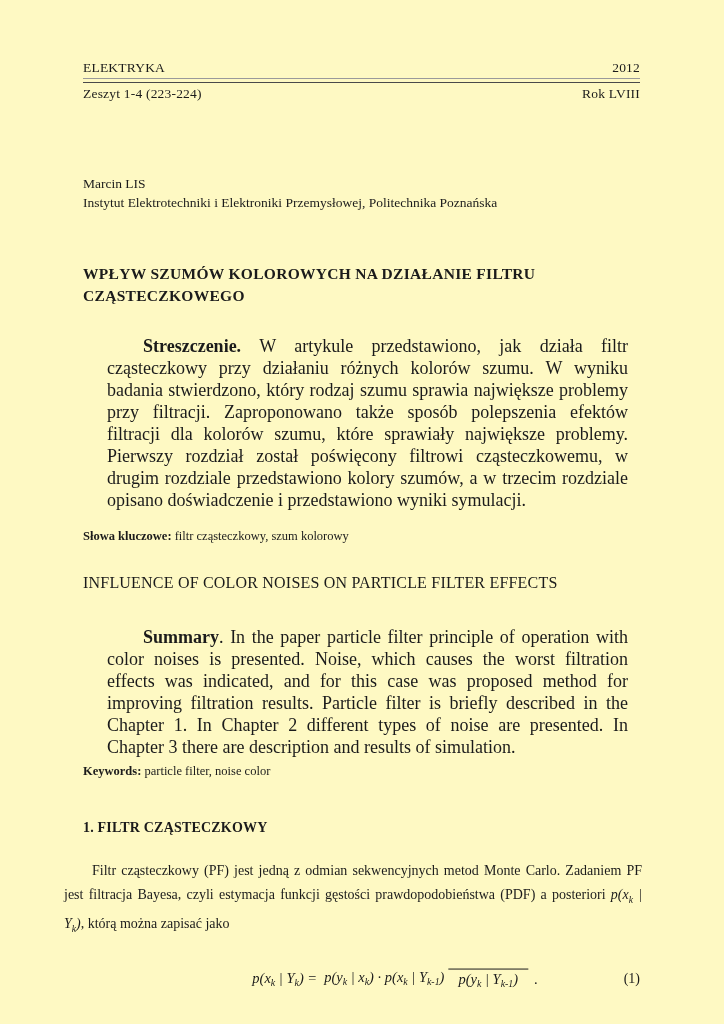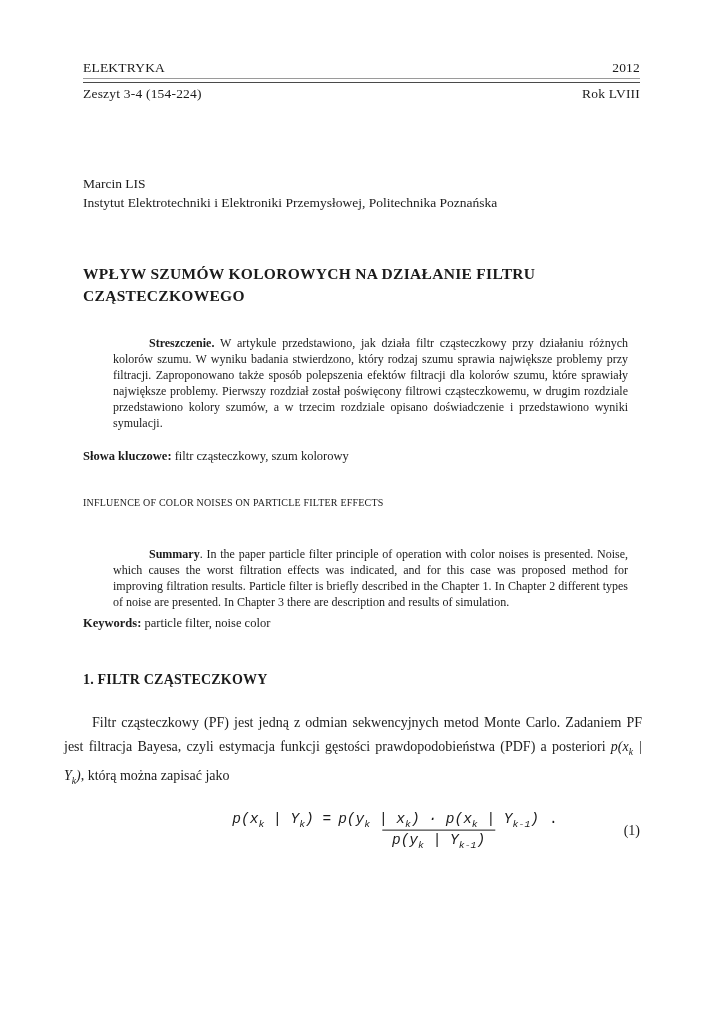--- a/index.html
+++ b/index.html
@@ -1,21 +1,21 @@
 <!DOCTYPE html>
 <html><head>
 <meta charset="utf-8">
 <style>
   html, body { margin: 0; padding: 0; background: #e8e8e8; }
   .page {
     position: relative;
     width: 724px;
     height: 1024px;
     margin: 0 auto;
-    background: #ffffff;
+    background: #fef9c3;
     color: #1b1b1b;
     font-family: "Liberation Serif", "DejaVu Serif", serif;
     box-sizing: border-box;
     padding: 60px 84px 0 83px;
     overflow: hidden;
   }
 
   
   .jheader-row {
     display: flex;
@@ -39,32 +39,32 @@
   
   .title-pl {
     margin-top: 51px;
     font-size: 15.5px;
     font-weight: bold;
     line-height: 22px;
     letter-spacing: 0.3px;
   }
   .title-en {
     margin-top: 29px;
-    font-size: 10px;
+    font-size: 16px;
     line-height: 20px;
     letter-spacing: 0.2px;
   }
 
   
   .abstract {
     margin-top: 28px;
-    margin-left: 30px;
+    margin-left: 24px;
     margin-right: 12px;
-    font-size: 12px;
-    line-height: 16px;
+    font-size: 18px;
+    line-height: 22px;
     text-align: justify;
     text-indent: 36px;
   }
   .abstract.en { margin-top: 33px; }
   .kw-line {
     margin-top: 18px;
     font-size: 12.5px;
     line-height: 15px;
   }
   .kw-line.en { margin-top: 6px; }
@@ -95,28 +95,26 @@
     margin-left: -19px;
     margin-right: -2px;
     height: 56px;
   }
   .eq-body {
     position: absolute;
     left: 50%;
     top: 50%;
     transform: translate(-50%, -50%) translateX(42px);
     display: flex;
-    align-items: flex-start;
+    align-items: center;
     font-size: 14.5px;
     white-space: nowrap;
-    font-family: Liberation Mono, monospace;
   }
   .frac {
     display: inline-flex;
-    flex-direction: column;
     align-items: center;
     margin: 0 3px;
   }
   .frac .num { padding: 0 4px 1px 4px; }
   .frac .den { border-top: 1.2px solid #1b1b1b; padding: 1px 10px 0 10px; }
   .eq-period { margin-left: 3px; }
   .eq-number {
     position: absolute;
     right: 2px;
     top: 50%;
@@ -129,21 +127,21 @@
 
 <div class="page">
 
   <div class="jheader">
     <div class="jheader-row">
       <span>ELEKTRYKA</span>
       <span>2012</span>
     </div>
     <div class="jheader-rule"></div>
     <div class="jheader-row second">
-      <span>Zeszyt 3-4 (154-224)</span>
+      <span>Zeszyt 1-4 (223-224)</span>
       <span>Rok LVIII</span>
     </div>
   </div>
 
   <div class="authors">
     <div class="author-block">
       <div>Marcin LIS</div>
       <div>Instytut Elektrotechniki i Elektroniki Przemysłowej, Politechnika Poznańska</div>
     </div>
   </div>

